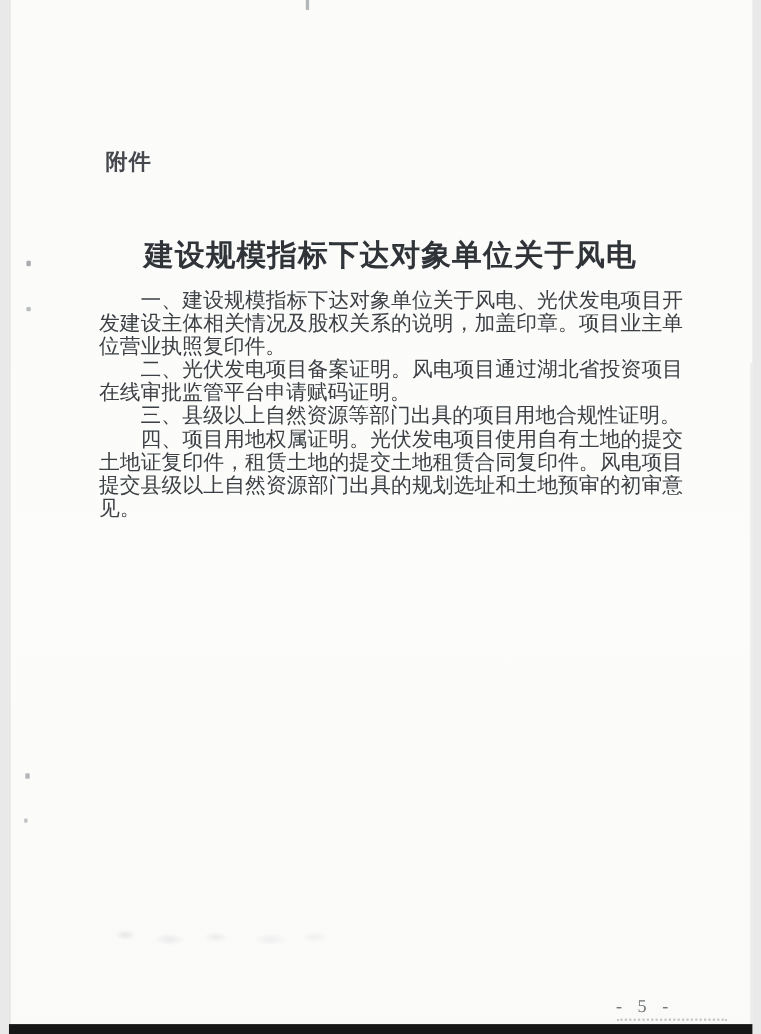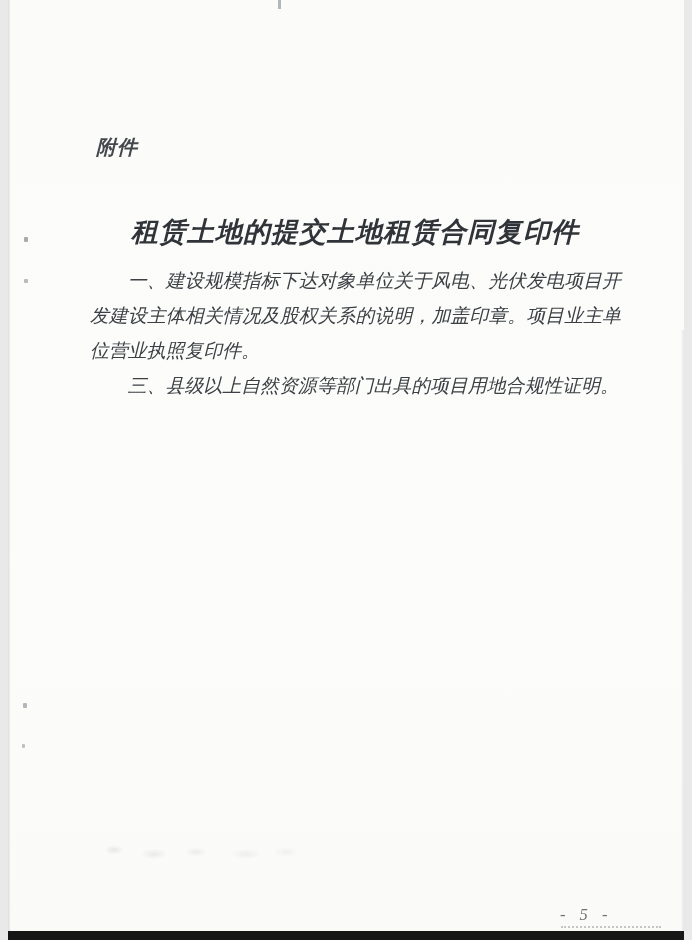--- a/index.html
+++ b/index.html
@@ -8,21 +8,20 @@
     background: #e9e9e9;
     font-family: "Liberation Serif", "DejaVu Serif", serif;
   }
   .page {
     position: relative;
     width: 676px;
     height: 940px;
     margin: 0 auto;
     background: linear-gradient(180deg, #fbfbfa 0%, #fcfcfb 60%, #fafaf9 100%);
     overflow: hidden;
-    font-style: italic;
   }
   
   .left-edge-shadow {
     position: absolute;
     left: 0; top: 0;
     width: 3px; height: 940px;
     background: linear-gradient(90deg, rgba(180,180,180,0.45), rgba(220,220,220,0.15) 70%, transparent);
   }
   .right-edge-shadow {
     position: absolute;
@@ -91,21 +90,21 @@
     font-weight: 700;
     letter-spacing: 1px;
     color: #303438;
     white-space: nowrap;
   }
   .doc-body {
     position: absolute;
     left: 82px; top: 263px;
     width: 531px;
     font-size: 18.9px;
-    line-height: 35px;
+    line-height: 21px;
     color: #3c4044;
     text-align: justify;
   }
   .doc-body p {
     margin: 0;
     padding: 0;
     text-indent: 2em;
   }
   .page-number {
     position: absolute;
@@ -127,22 +126,24 @@
   <div class="speck s1"></div>
   <div class="speck s2"></div>
   <div class="speck s3"></div>
   <div class="speck s4"></div>
   <div class="scan-smudge"></div>
   <div class="footer-ghost-marks"></div>
   <div class="bottom-scan-bar"></div>
 
   <div class="attachment-label">附件</div>
 
-  <h1 class="doc-title">租赁土地的提交土地租赁合同复印件</h1>
+  <h1 class="doc-title">建设规模指标下达对象单位关于风电</h1>
 
   <div class="doc-body">
       <p>一、建设规模指标下达对象单位关于风电、光伏发电项目开发建设主体相关情况及股权关系的说明，加盖印章。项目业主单位营业执照复印件。</p>
+      <p>二、光伏发电项目备案证明。风电项目通过湖北省投资项目在线审批监管平台申请赋码证明。</p>
       <p>三、县级以上自然资源等部门出具的项目用地合规性证明。</p>
+      <p>四、项目用地权属证明。光伏发电项目使用自有土地的提交土地证复印件，租赁土地的提交土地租赁合同复印件。风电项目提交县级以上自然资源部门出具的规划选址和土地预审的初审意见。</p>
     </div>
 
   <div class="page-number">- 5 -</div>
 
 </div>
 
 </body></html>

